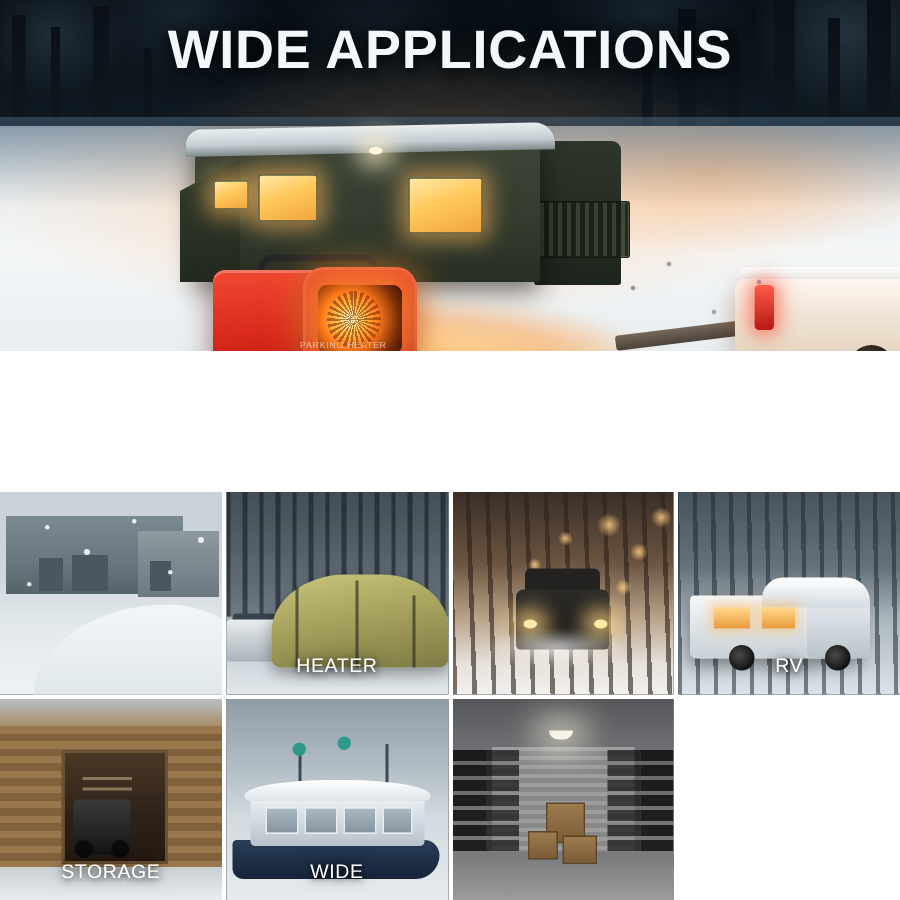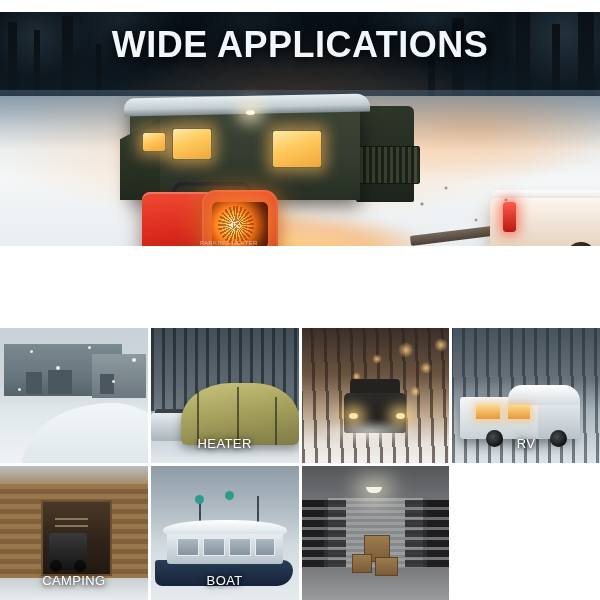--- a/index.html
+++ b/index.html
@@ -9,21 +9,21 @@
   }
   .page{
     position:relative;
     width:600px;height:600px;
     overflow:hidden;
     background:#ffffff;
   }
 
   
   .hero{
-    position:absolute;left:0;top:12px;width:600px;height:234px;
+    position:absolute;left:0;top:0;width:600px;height:234px;
     overflow:hidden;
     background:#a21caf;
   }
   
   .hero-sky{
     position:absolute;inset:0;
     background:
       radial-gradient(ellipse 320px 180px at 50% 62%, rgba(255,168,96,.30), rgba(255,140,60,0) 70%),
       linear-gradient(180deg,#0a1118 0%,#0e1820 30%,#16232c 55%,#2a3a44 72%,#5b6a72 84%,#8b9aa2 100%);
   }
@@ -558,38 +558,38 @@
         <div class="gar-open">
           <div class="gar-shelf" style="left:18%;top:22%;width:48%;"></div>
           <div class="gar-shelf" style="left:18%;top:32%;width:48%;"></div>
         </div>
         <div class="atv">
           <div class="atv-w" style="left:1px;"></div>
           <div class="atv-w" style="right:1px;"></div>
         </div>
         <div class="gar-ground"></div>
       </div>
-      <div class="tile-label">CAMPING</div>
+      <div class="tile-label">STORAGE</div>
     </div>
 
     <div class="tile">
       <div class="scene s-boat">
         <div class="mast" style="left:48px;bottom:70px;height:30px;"></div>
         <div class="mast" style="left:106px;bottom:70px;height:34px;"></div>
         <div class="bulb" style="left:44px;bottom:96px;"></div>
         <div class="bulb" style="left:74px;bottom:100px;"></div>
         <div class="boat-hull"></div>
         <div class="boat-house"></div>
         <div class="boat-snow"></div>
         <div class="boat-win" style="left:26px;bottom:44px;width:22px;height:18px;"></div>
         <div class="boat-win" style="left:52px;bottom:44px;width:22px;height:18px;"></div>
         <div class="boat-win" style="left:78px;bottom:44px;width:22px;height:18px;"></div>
         <div class="boat-win" style="left:104px;bottom:44px;width:20px;height:18px;"></div>
       </div>
-      <div class="tile-label">BOAT</div>
+      <div class="tile-label">WIDE</div>
     </div>
 
     <div class="tile">
       <div class="scene s-storage">
         <div class="st-ceil"></div>
         <div class="st-back"></div>
         <div class="st-lamp"></div>
         <div class="rack" style="left:0;"></div>
         <div class="rack" style="left:15%;opacity:.8;"></div>
         <div class="rack" style="right:0;"></div>

